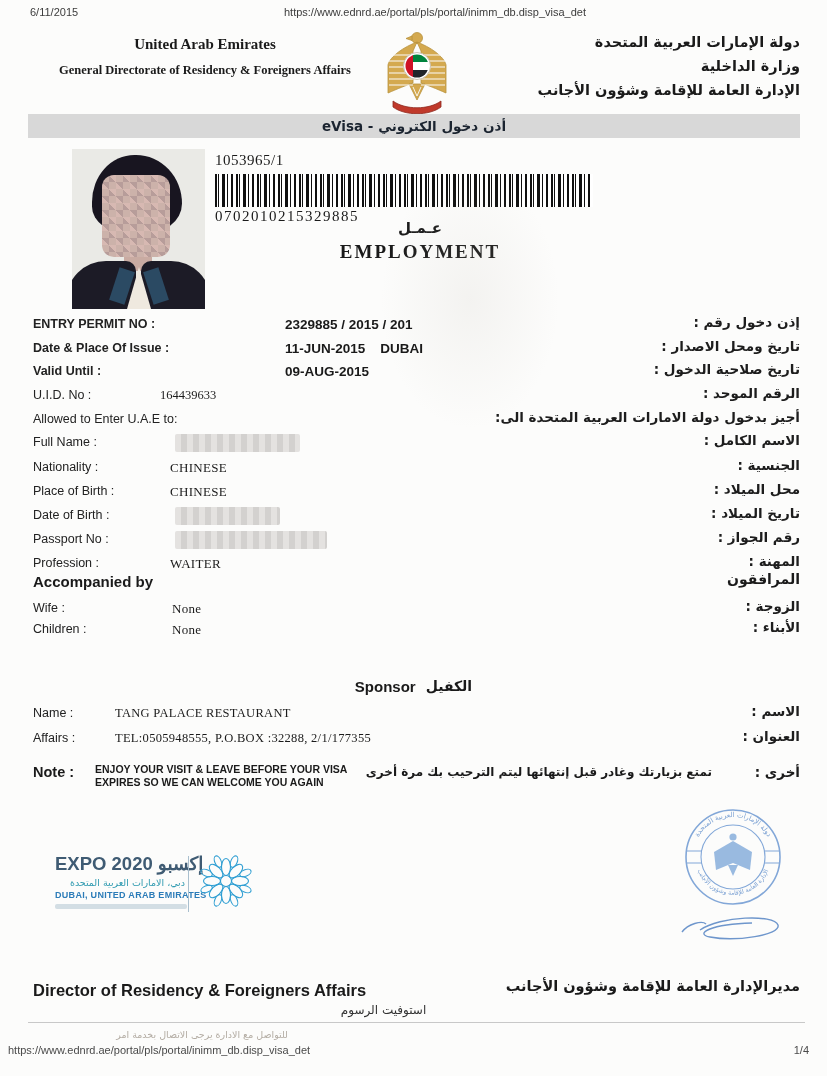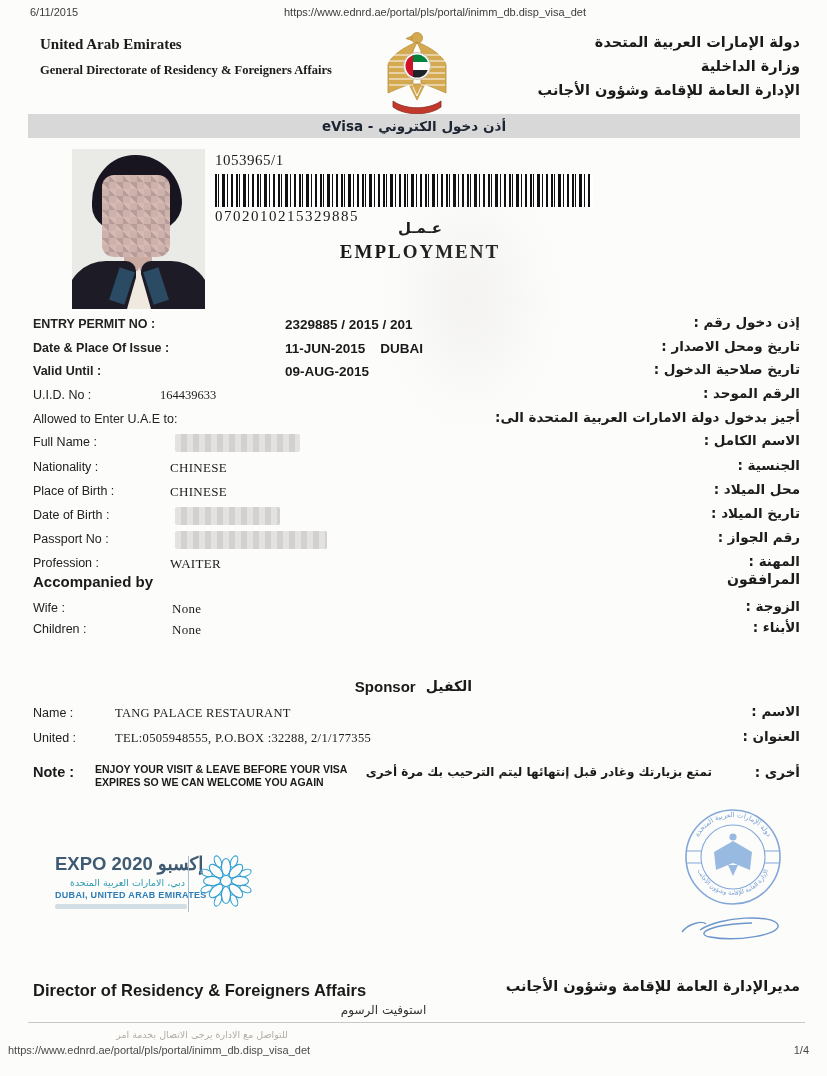--- a/index.html
+++ b/index.html
@@ -9,21 +9,21 @@
   .ar{direction:rtl;font-family:"DejaVu Sans",sans-serif;}
   .serif{font-family:"Liberation Serif",serif;}
 
   
   .print-date{top:6px;left:30px;font-size:11px;color:#3c3c3c;}
   .print-url{top:6px;left:265px;width:340px;text-align:center;font-size:11px;color:#3c3c3c;}
   .foot-url{top:1044px;left:8px;font-size:11px;color:#4a4a4a;}
   .foot-page{top:1044px;right:18px;font-size:11px;color:#4a4a4a;}
 
   
-  .hdr-en{top:36px;left:40px;width:330px;text-align:left;font-family:"Liberation Serif",serif;font-weight:700;}
+  .hdr-en{top:36px;left:40px;width:330px;text-align:center;font-family:"Liberation Serif",serif;font-weight:700;}
   .hdr-en .l1{font-size:15px;}
   .hdr-en .l2{font-size:17px;margin-top:8px;letter-spacing:.5px;}
   .hdr-en .l3{font-size:12.5px;margin-top:10px;}
   .hdr-ar{top:34px;right:27px;width:330px;text-align:right;font-weight:700;}
   .hdr-ar div{font-size:14.5px;margin-bottom:8px;}
 
   .evisa-bar{top:114px;left:28px;right:27px;height:24px;background:#d8d8d8;
              display:flex;align-items:center;justify-content:center;}
   .evisa-bar span{font-size:13.5px;font-weight:700;color:#1b2430;font-family:"DejaVu Sans",sans-serif;}
 
@@ -251,21 +251,21 @@
   <div class="abs sponsor-h">
     <span class="en">Sponsor</span>
     <span class="ar2">الكفيل</span>
   </div>
   <div class="frow" style="top:705px">
     <span class="len">Name :</span>
     <span class="val v-spn">TANG PALACE RESTAURANT</span>
     <span class="lar">الاسم :</span>
   </div>
   <div class="frow" style="top:730px">
-    <span class="len">United :</span>
+    <span class="len">Affairs :</span>
     <span class="val v-spn">TEL:0505948555, P.O.BOX :32288, 2/1/177355</span>
     <span class="lar">العنوان :</span>
   </div>
 
   <div class="frow" style="top:761px;height:36px">
     <span class="note-label">Note :</span>
     <span class="note-en">
       <span>ENJOY YOUR VISIT &amp; LEAVE BEFORE YOUR VISA</span><br>
       <span>EXPIRES SO WE CAN WELCOME YOU AGAIN</span>
     </span>

